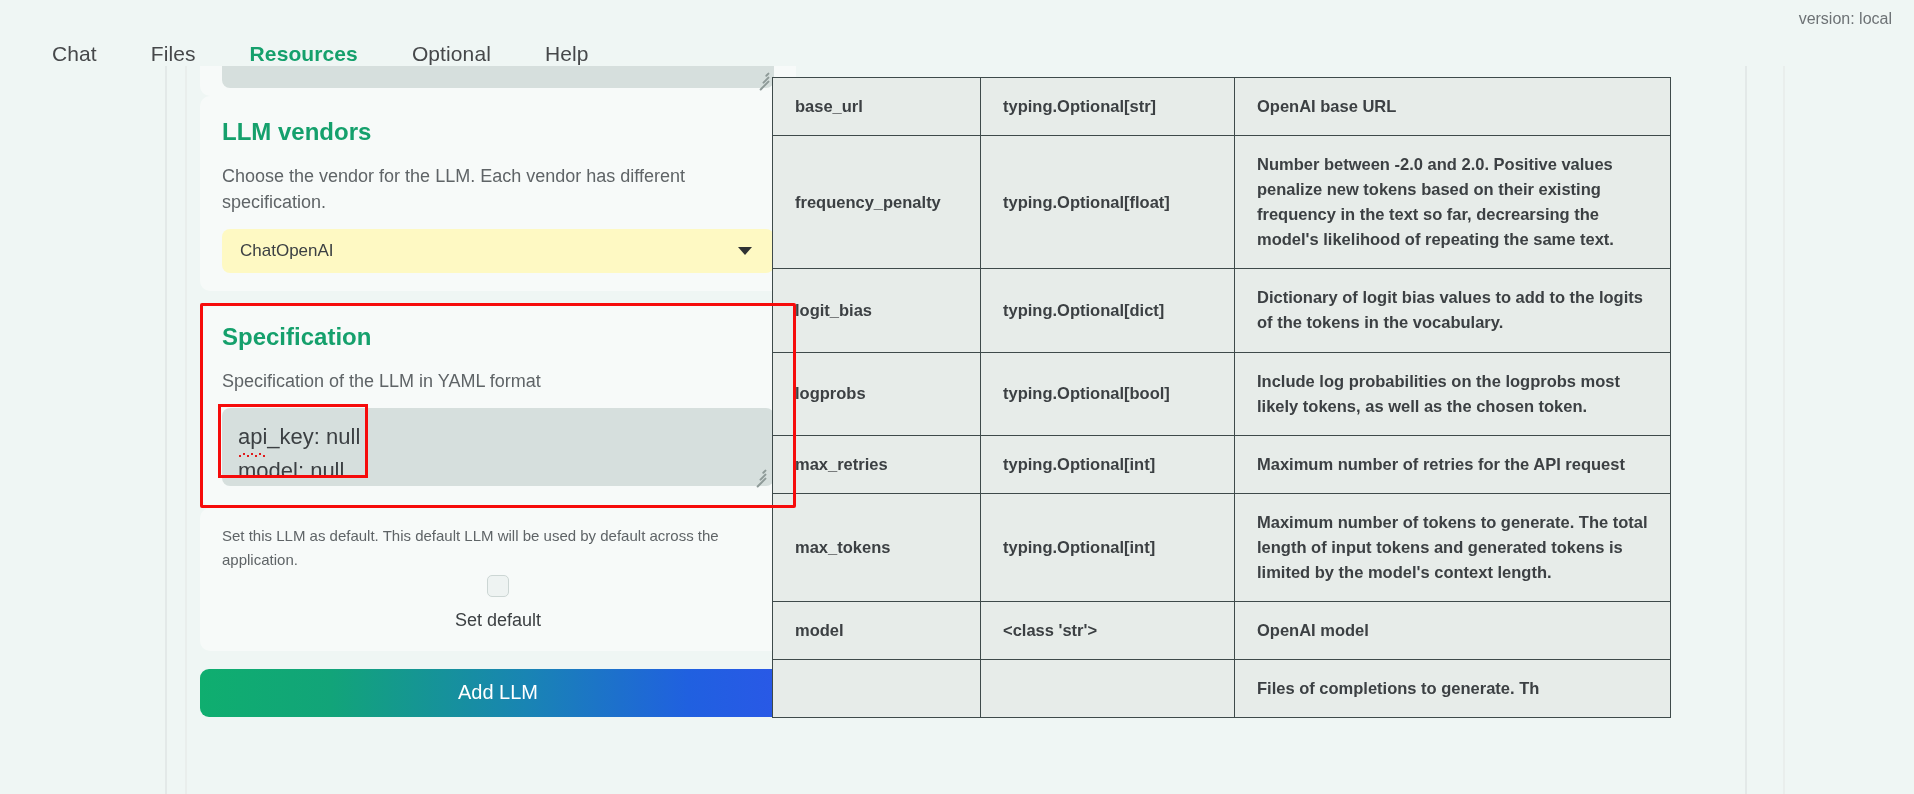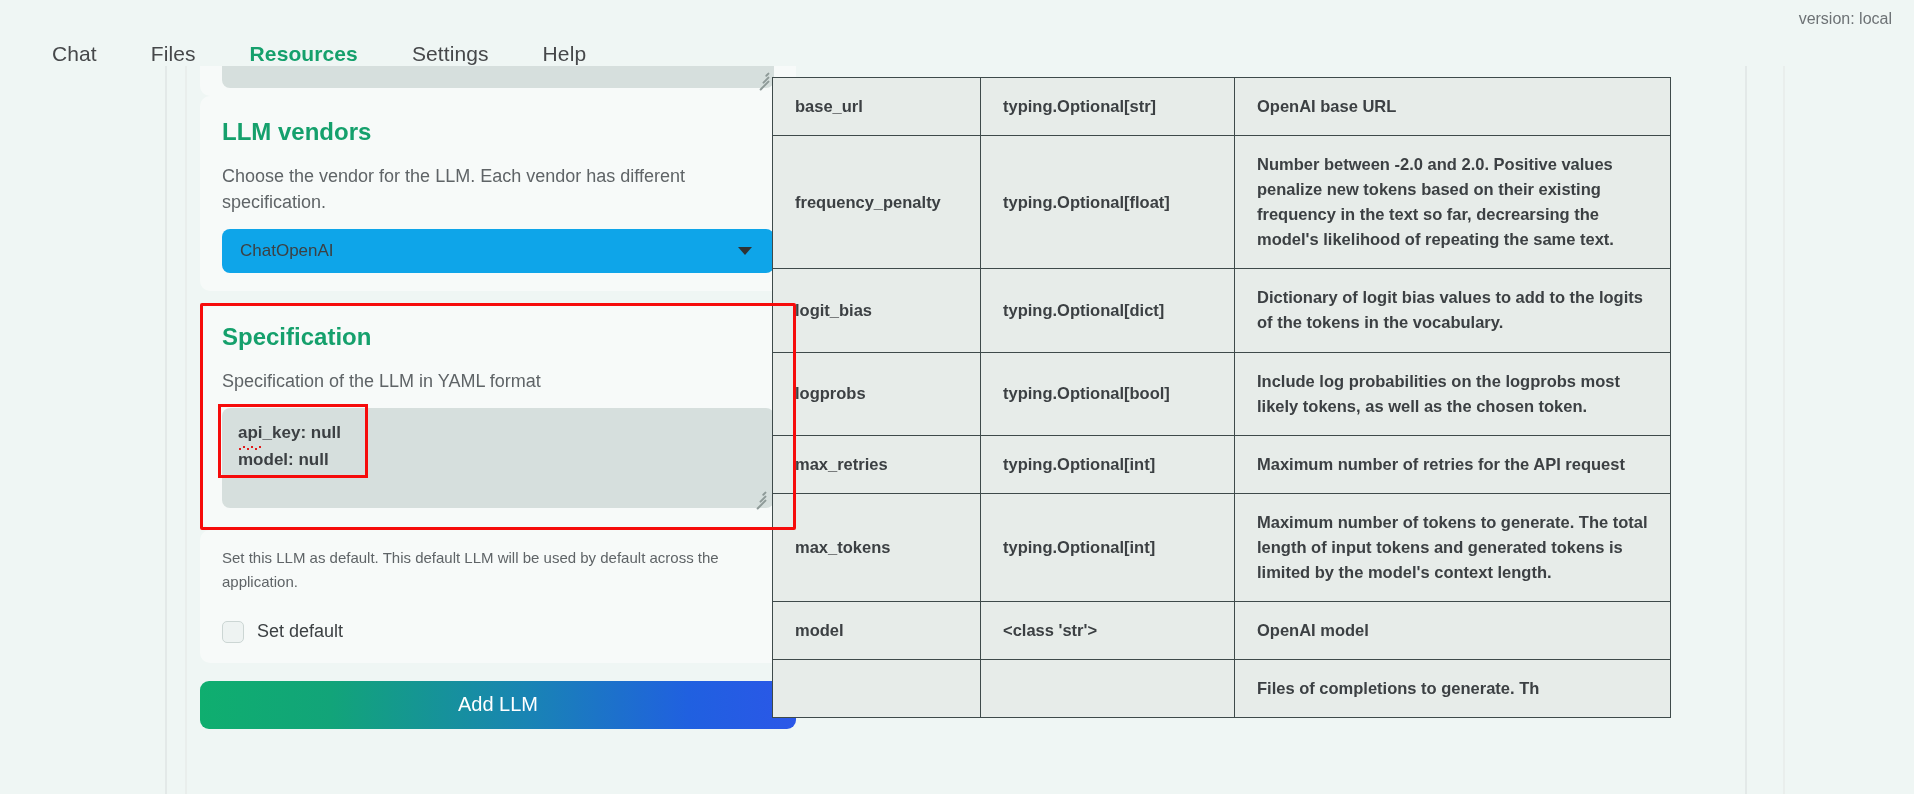--- a/index.html
+++ b/index.html
@@ -125,21 +125,21 @@
   .helper {
     font-size: 18px;
     color: #5f6467;
     line-height: 1.45;
     margin-bottom: 14px;
   }
 
   .select-box {
     position: relative;
     height: 44px;
-    background: #0ea5e9;
+    background: #fef9c3;
     border-radius: 8px;
     display: flex;
     align-items: center;
     padding: 0 18px;
     font-size: 17px;
     color: #3c4043;
     cursor: pointer;
   }
   .caret {
     position: absolute;
@@ -166,29 +166,28 @@
     z-index: 5;
   }
   .spec-card {
     background: #f7faf9;
     border-radius: 16px;
     padding: 20px 22px 22px 22px;
   }
 
   .textarea {
     position: relative;
-    height: 100px;
+    height: 78px;
     background: #d6dfdd;
     border-radius: 8px;
     padding: 12px 16px;
-    font-size: 17px;
+    font-size: 22px;
     line-height: 1.55;
     color: #3c4043;
     cursor: text;
-    font-weight: bold;
   }
   .yaml-line { white-space: pre; }
   .squiggle {
     position: relative;
     display: inline-block;
   }
   .squiggle::after {
     content: "";
     position: absolute;
     left: 0; right: 0; bottom: -3px;
@@ -208,23 +207,23 @@
     border: 3px solid #f60b0b;
     pointer-events: none;
     z-index: 6;
   }
 
   .default-block { padding: 16px 22px 20px 22px; }
   .default-text {
     font-size: 15px;
     color: #5f6467;
     line-height: 1.55;
-    margin-bottom: 28px;
-  }
-  .check-row { display: flex; align-items: center; gap: 13px; cursor: pointer; }
+    margin-bottom: 4px;
+  }
+  .check-row { display: flex; align-items: center; gap: 13px; cursor: pointer; flex-direction: column; }
   .checkbox {
     width: 22px; height: 22px;
     border: 1.5px solid #ccd6d4;
     border-radius: 5px;
     background: #eef3f2;
   }
   .check-label { font-size: 18px; color: #3c4043; }
 
   .add-btn {
     margin-left: 14px;
@@ -269,21 +268,21 @@
   td.col-type { width: 254px; }
   td.col-desc { width: 436px; }
 </style>
 </head>
 <body>
 
 <div class="topbar">
   <div class="nav-item">Chat</div>
   <div class="nav-item">Files</div>
   <div class="nav-item active">Resources</div>
-  <div class="nav-item">Settings</div>
+  <div class="nav-item">Optional</div>
   <div class="nav-item">Help</div>
   <div class="version-label">version: local</div>
 </div>
 
 <div class="content">
 
   <div class="vrule l1"></div>
   <div class="vrule l2"></div>
   <div class="vrule r1"></div>
   <div class="vrule r2"></div>

